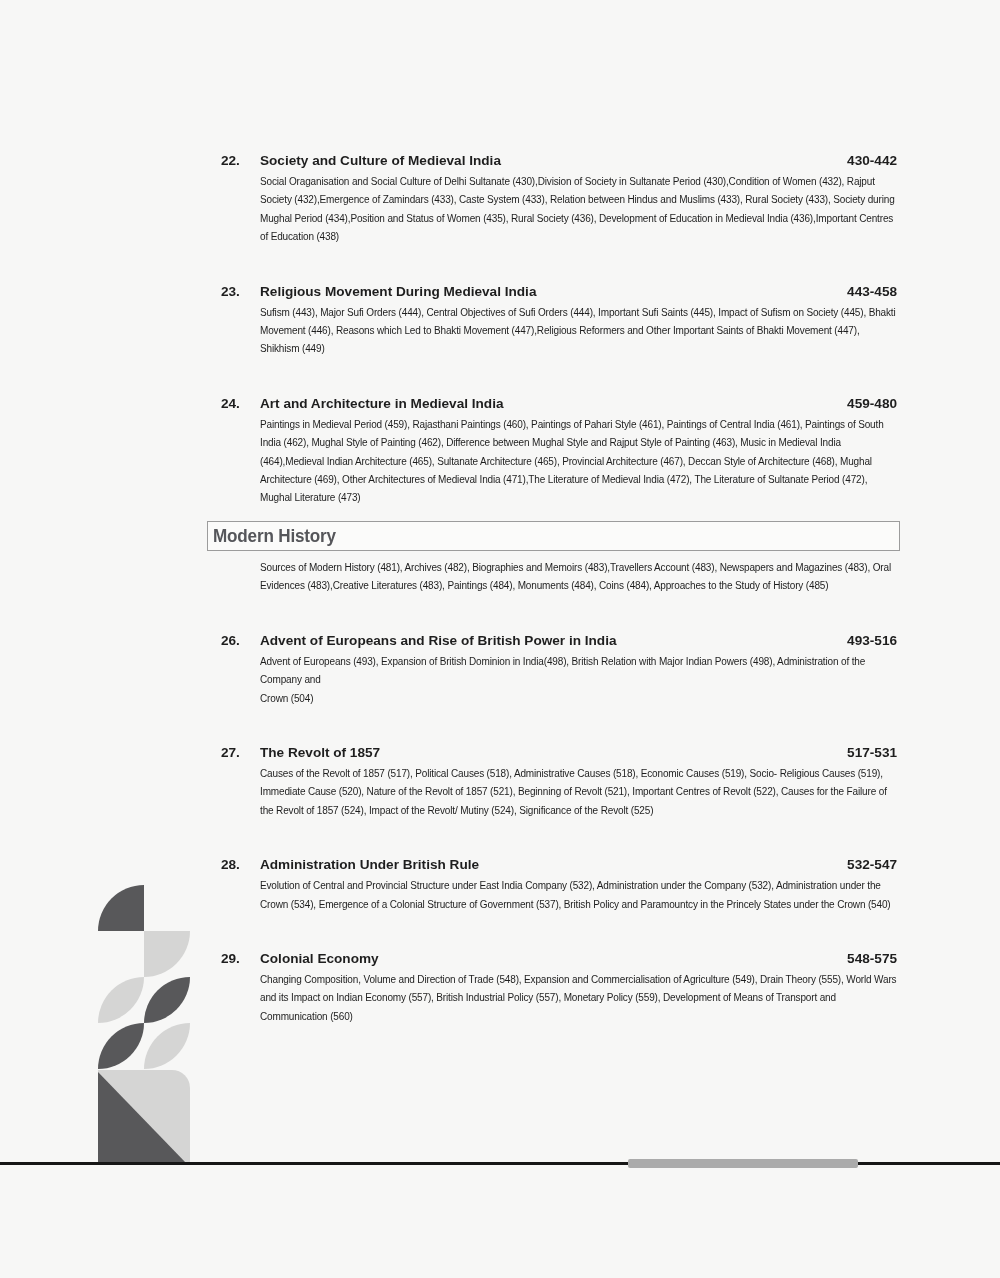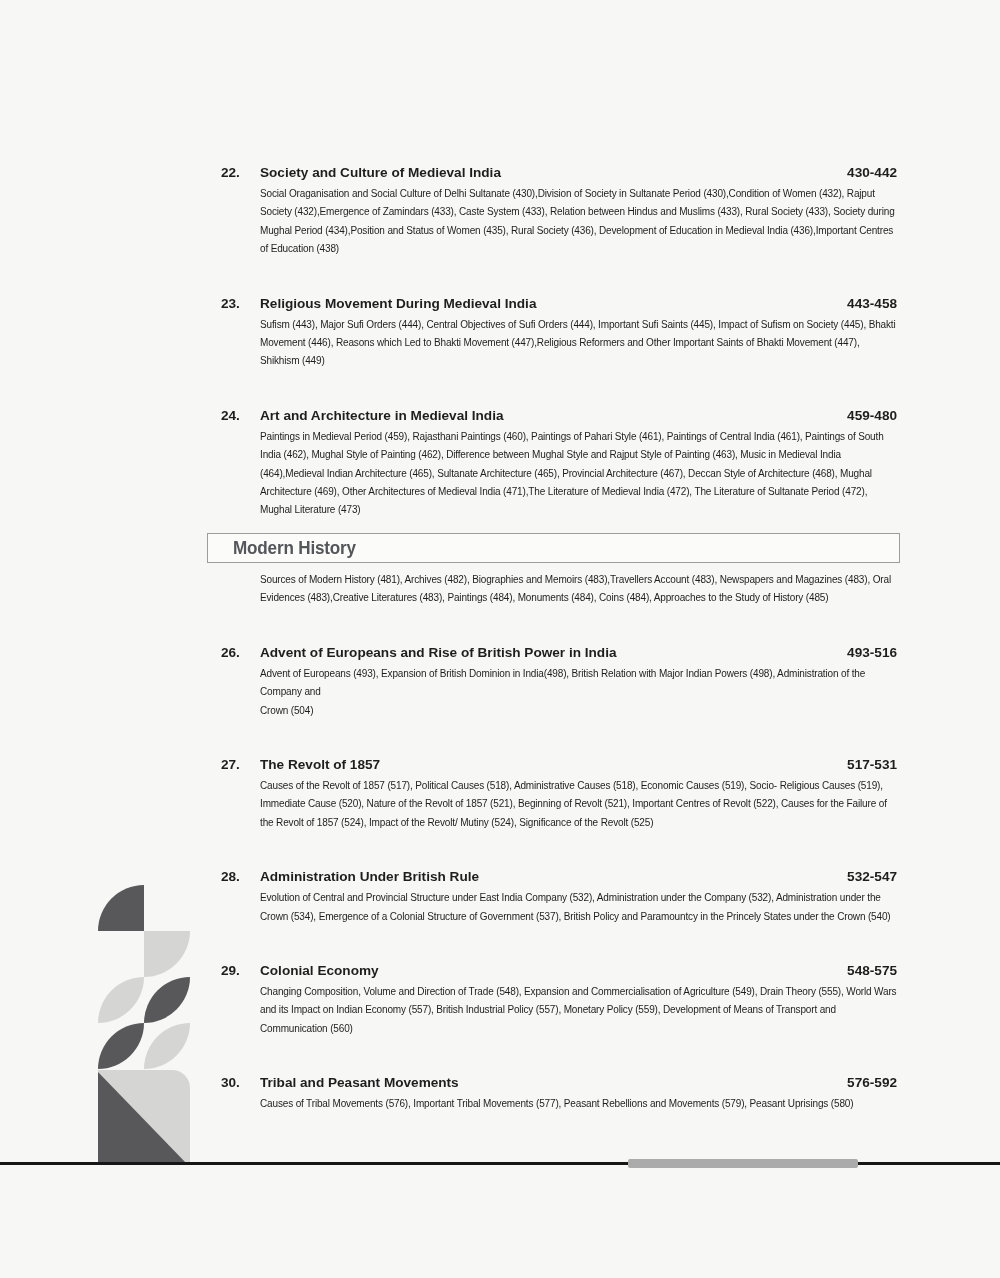--- a/index.html
+++ b/index.html
@@ -11,21 +11,21 @@
     height: 1278px;
     position: relative;
     background: #f7f7f6;
     font-family: "Liberation Sans", sans-serif;
     color: #1e1e1e;
     overflow: hidden;
   }
   .toc {
     position: absolute;
     left: 221px;
-    top: 141px;
+    top: 129px;
     width: 676px;
   }
   .entry { margin-bottom: 13px; }
   .entry-head {
     display: flex;
     align-items: baseline;
     font-weight: bold;
     font-size: 13.6px;
     line-height: 18px;
   }
@@ -43,21 +43,21 @@
   }
   .section-header {
     box-sizing: border-box;
     margin: 3px 0 8px -14px;
     width: 693px;
     height: 30px;
     border: 1.5px solid #9c9c9c;
     background: #fbfbfa;
     display: flex;
     align-items: center;
-    padding-left: 25px;
+    padding-left: 5px;
   }
   .section-header-label {
     font-size: 19px;
     font-weight: bold;
     color: #55565a;
     letter-spacing: -0.2px;
     transform: scaleX(0.9);
     transform-origin: left center;
     white-space: nowrap;
   }
@@ -144,28 +144,20 @@
     <div class="entry-desc">Evolution of Central and Provincial Structure under East India Company (532), Administration under the Company (532), Administration under the Crown (534), Emergence of a Colonial Structure of Government (537), British Policy and Paramountcy in the Princely States under the Crown (540)</div>
   </div>
     <div class="entry">
     <div class="entry-head">
       <span class="entry-num">29.</span>
       <span class="entry-title">Colonial Economy</span>
       <span class="entry-pages">548-575</span>
     </div>
     <div class="entry-desc">Changing Composition, Volume and Direction of Trade (548), Expansion and Commercialisation of Agriculture (549), Drain Theory (555), World Wars and its Impact on Indian Economy (557), British Industrial Policy (557), Monetary Policy (559), Development of Means of Transport and Communication (560)</div>
   </div>
-    <div class="entry">
-    <div class="entry-head">
-      <span class="entry-num">30.</span>
-      <span class="entry-title">Tribal and Peasant Movements</span>
-      <span class="entry-pages">576-592</span>
-    </div>
-    <div class="entry-desc">Causes of Tribal Movements (576), Important Tribal Movements (577), Peasant Rebellions and Movements (579), Peasant Uprisings (580)</div>
-  </div>
   </div>
 
 <svg class="decor-motif" viewBox="0 0 92 278" xmlns="http://www.w3.org/2000/svg">
   <path d="M46,0 A46,46 0 0 0 0,46 L46,46 Z" fill="#58585a"></path>
   <path d="M46,46 L92,46 A46,46 0 0 1 46,92 Z" fill="#d5d5d4"></path>
   <path d="M46,92 A46,46 0 0 1 0,138 A46,46 0 0 1 46,92 Z" fill="#d5d5d4"></path>
   <path d="M92,92 A46,46 0 0 1 46,138 A46,46 0 0 1 92,92 Z" fill="#58585a"></path>
   <path d="M46,138 A46,46 0 0 1 0,184 A46,46 0 0 1 46,138 Z" fill="#58585a"></path>
   <path d="M92,138 A46,46 0 0 1 46,184 A46,46 0 0 1 92,138 Z" fill="#d5d5d4"></path>
   <path d="M0,185 L74,185 A18,18 0 0 1 92,203 L92,278 L0,278 Z" fill="#d5d5d4"></path>

